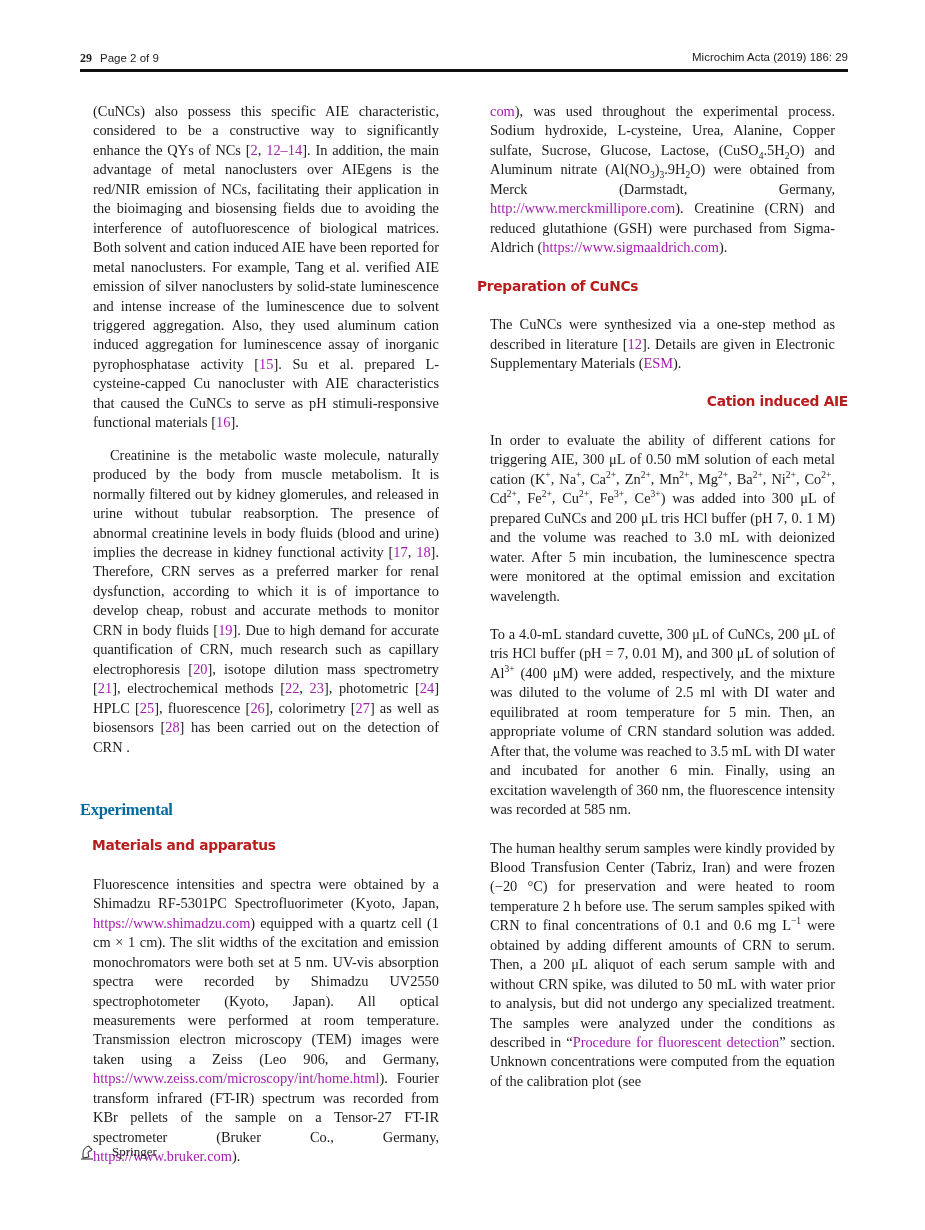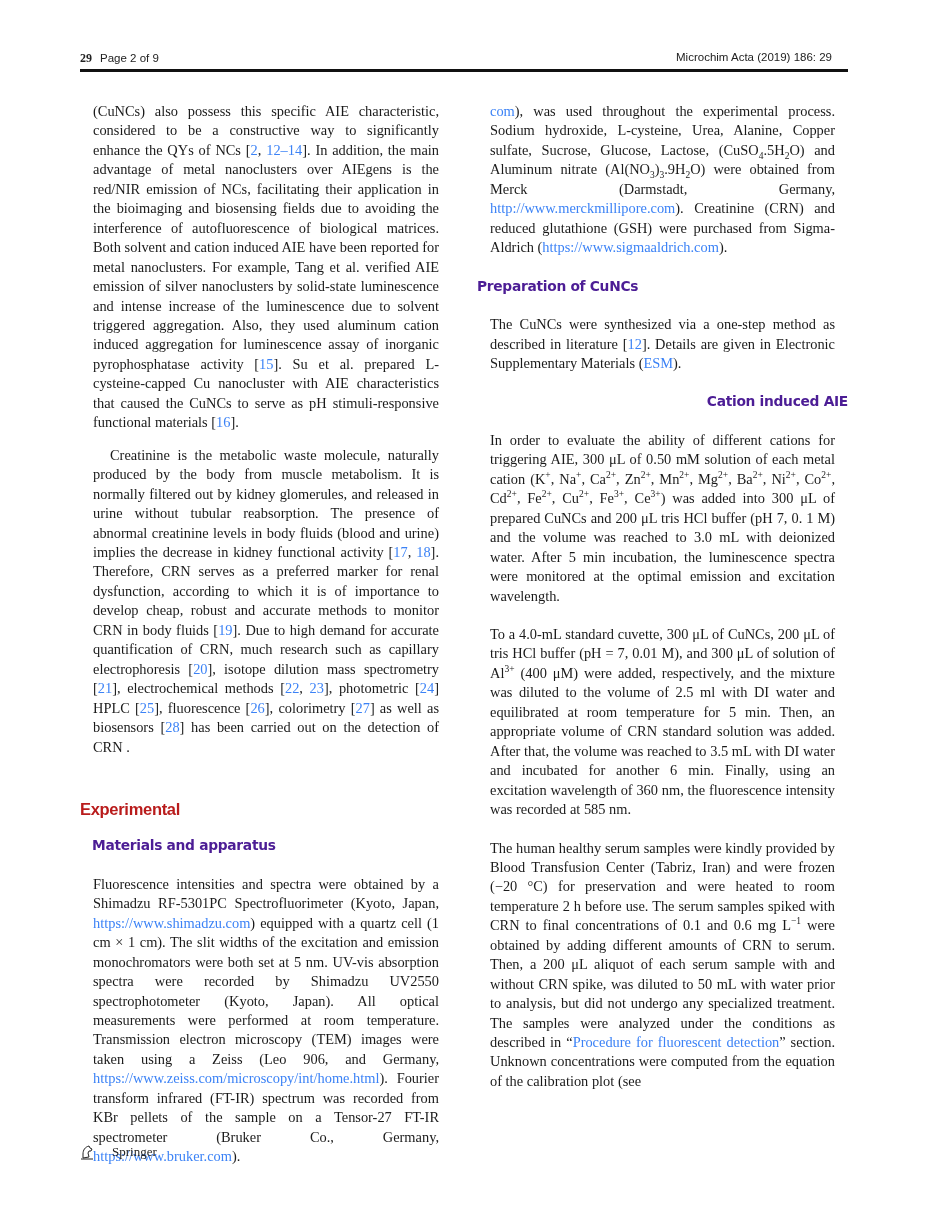--- a/index.html
+++ b/index.html
@@ -1,29 +1,29 @@
 <!DOCTYPE html>
 <html><head>
 <meta charset="utf-8">
 <style>
   html, body { margin: 0; padding: 0; background: #ffffff; }
   body { width: 925px; height: 1230px; position: relative; overflow: hidden; color: #1a1a1a; }
   .hdr { position: absolute; top: 51px; left: 80px; width: 768px; height: 18px; font-family: "Liberation Sans", sans-serif; font-size: 11.5px; color: #222; }
   .hdr .pnum { font-family: "Liberation Serif", serif; font-weight: bold; font-size: 12px; margin-right: 8px; }
   .hdr .left { position: absolute; left: 0; top: 0; }
-  .hdr .right { position: absolute; right: 16px; top: 0; }
+  .hdr .right { position: absolute; right: 0; top: 0; }
   .rule { position: absolute; top: 69px; left: 80px; width: 768px; height: 3px; background: #111; }
   .col { position: absolute; top: 89px; font-family: "Liberation Serif", serif; font-size: 14.4px; line-height: 19.45px; color: #1a1a1a; }
   .col.left { left: 80px; width: 372px; }
   .col.right { left: 477px; width: 371px; }
   p { margin: 13px; text-align: justify; hyphens: manual; }
   p.indent { text-indent: 17px; }
-  a, .link { color: #3b82f6; text-decoration: none; }
-  h2 { font-family: Liberation Sans, sans-serif; font-weight: bold; font-size: 16.5px; margin: 0; letter-spacing: -0.3px; color: #b91c1c; }
-  h3 { font-family: "DejaVu Sans", sans-serif; font-weight: bold; font-size: 13.8px; margin: 0; letter-spacing: -0.3px; color: #4c1d95; }
+  a, .link { color: #a21caf; text-decoration: none; }
+  h2 { font-family: Liberation Serif, serif; font-weight: bold; font-size: 16.5px; margin: 0; letter-spacing: -0.3px; color: #0369a1; }
+  h3 { font-family: "DejaVu Sans", sans-serif; font-weight: bold; font-size: 13.8px; margin: 0; letter-spacing: -0.3px; color: #b91c1c; }
   sup, sub { font-size: 9.5px; line-height: 0; }
   .footer { position: absolute; top: 1144px; left: 80px; font-family: "Liberation Serif", serif; font-size: 13px; color: #222; display: flex; align-items: center; gap: 18px; }
   .footer svg { display: block; }
 </style>
 </head>
 <body>
 
 <div class="hdr">
   <span class="left">
     <span class="pnum">29</span><span>Page 2 of 9</span>

